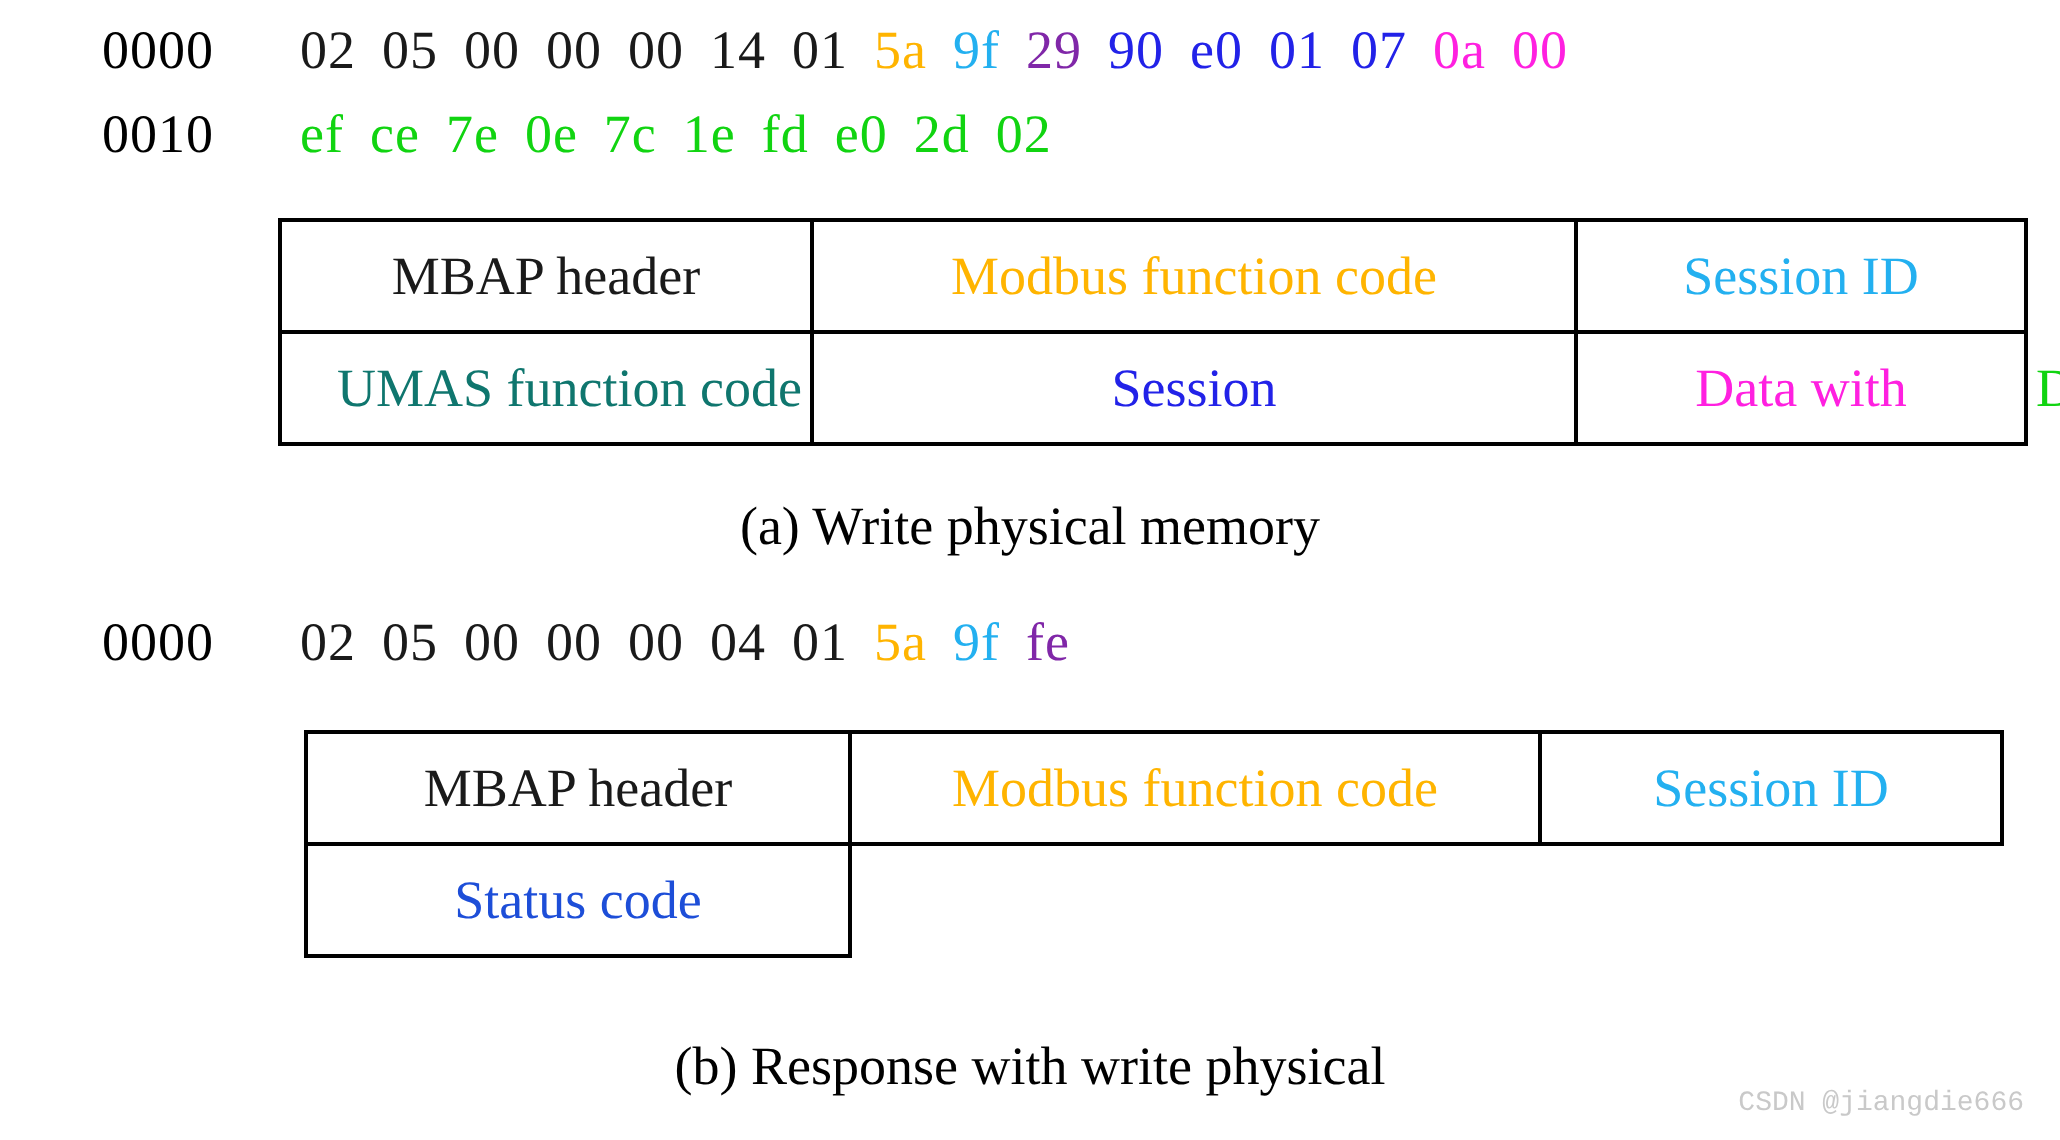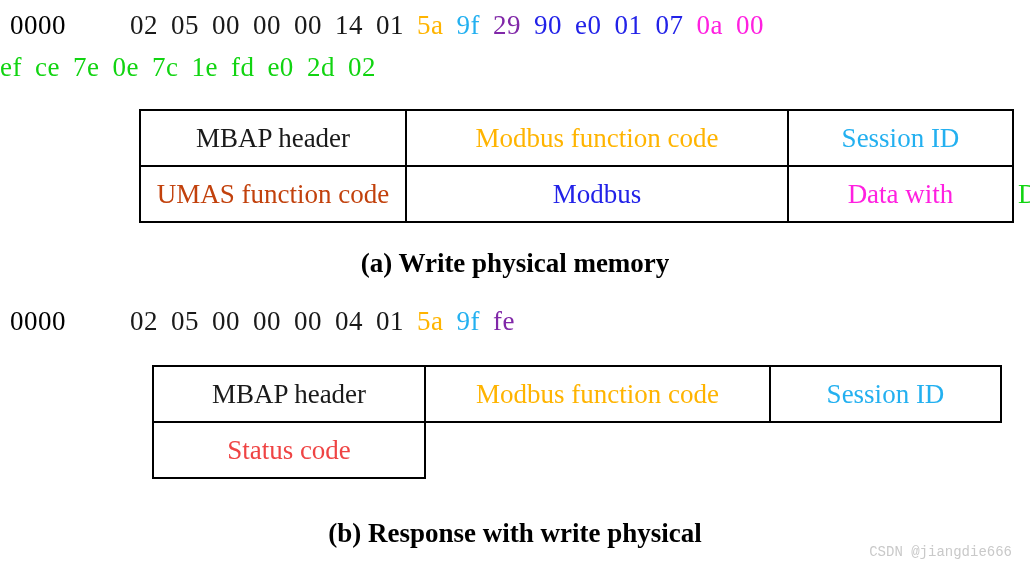--- a/index.html
+++ b/index.html
@@ -27,23 +27,24 @@
     align-items: baseline;
     white-space: nowrap;
     font-family: "Liberation Serif", "DejaVu Serif", serif;
     font-size: 27px;
     line-height: 42px;
     letter-spacing: 0.5px;
   }
   .hex-offset {
     display: inline-block;
     width: 130px;
-    padding-left: 10px;
+    padding-left: 31px;
     box-sizing: border-box;
     color: #000000;
+    margin-left: 20px;
   }
   .hex-bytes {
     display: inline-block;
   }
   .hex-byte {
     display: inline-block;
     margin-right: 13px;
   }
   .hex-byte:last-child { margin-right: 0; }
 
@@ -69,21 +70,20 @@
 
   
   .caption {
     position: absolute;
     left: 0;
     width: 1030px;
     text-align: center;
     font-size: 27px;
     color: #000000;
     white-space: nowrap;
-    font-weight: bold;
   }
 
   
   .watermark {
     position: absolute;
     right: 18px;
     bottom: 10px;
     font-family: Liberation Mono, monospace;
     font-size: 14px;
     color: #c9c9c9;
@@ -92,34 +92,35 @@
 </style>
 </head>
 <body>
 
 <div class="hexblock" id="hexdump-a" style="top:4px;">
     <div class="hexline">
       <span class="hex-offset">0000</span>
       <span class="hex-bytes"><span class="hex-byte" style="color: rgb(26, 26, 26);">02</span><span class="hex-byte" style="color: rgb(26, 26, 26);">05</span><span class="hex-byte" style="color: rgb(26, 26, 26);">00</span><span class="hex-byte" style="color: rgb(26, 26, 26);">00</span><span class="hex-byte" style="color: rgb(26, 26, 26);">00</span><span class="hex-byte" style="color: rgb(26, 26, 26);">14</span><span class="hex-byte" style="color: rgb(26, 26, 26);">01</span><span class="hex-byte" style="color: rgb(255, 180, 0);">5a</span><span class="hex-byte" style="color: rgb(35, 176, 240);">9f</span><span class="hex-byte" style="color: rgb(128, 39, 168);">29</span><span class="hex-byte" style="color: rgb(34, 34, 232);">90</span><span class="hex-byte" style="color: rgb(34, 34, 232);">e0</span><span class="hex-byte" style="color: rgb(34, 34, 232);">01</span><span class="hex-byte" style="color: rgb(34, 34, 232);">07</span><span class="hex-byte" style="color: rgb(255, 32, 224);">0a</span><span class="hex-byte" style="color: rgb(255, 32, 224);">00</span></span>
     </div>
     <div class="hexline">
+      <span class="hex-offset">0010</span>
       <span class="hex-bytes"><span class="hex-byte" style="color: rgb(17, 212, 17);">ef</span><span class="hex-byte" style="color: rgb(17, 212, 17);">ce</span><span class="hex-byte" style="color: rgb(17, 212, 17);">7e</span><span class="hex-byte" style="color: rgb(17, 212, 17);">0e</span><span class="hex-byte" style="color: rgb(17, 212, 17);">7c</span><span class="hex-byte" style="color: rgb(17, 212, 17);">1e</span><span class="hex-byte" style="color: rgb(17, 212, 17);">fd</span><span class="hex-byte" style="color: rgb(17, 212, 17);">e0</span><span class="hex-byte" style="color: rgb(17, 212, 17);">2d</span><span class="hex-byte" style="color: rgb(17, 212, 17);">02</span></span>
     </div>
   </div>
 
 <table class="fieldtable" id="table-a" style="left:139px; top:109px; width:873px;">
   <tbody id="table-a-body">
       <tr>
         <td style="color: rgb(26, 26, 26); width: 266px;">MBAP header</td>
         <td style="color: rgb(255, 180, 0); width: 382px;">Modbus function code</td>
         <td style="color: rgb(35, 176, 240); width: 225px;">Session ID</td>
       </tr>
       <tr>
-        <td style="color: #c2410c; width: 362px;">UMAS function code</td>
-        <td style="color: rgb(34, 34, 232); width: 162px;">Modbus</td>
+        <td style="color: #0f766e; width: 362px; text-align: right;">UMAS function code</td>
+        <td style="color: rgb(34, 34, 232); width: 162px;">Session</td>
         <td style="color: rgb(255, 32, 224); width: 162px;">Data with</td>
         <td style="color: rgb(17, 212, 17); width: 187px;">Data</td>
       </tr>
     </tbody>
 </table>
 
 <div class="caption" id="caption-a" style="top:248px;">(a)  Write  physical  memory</div>
 
 <div class="hexblock" id="hexdump-b" style="top:300px;">
     <div class="hexline">
@@ -129,21 +130,21 @@
   </div>
 
 <table class="fieldtable" id="table-b" style="left:152px; top:365px; width:848px;">
   <tbody id="table-b-body">
       <tr>
         <td style="color: rgb(26, 26, 26); width: 272px;">MBAP header</td>
         <td style="color: rgb(255, 180, 0); width: 345px;">Modbus function code</td>
         <td style="color: rgb(35, 176, 240); width: 231px;">Session ID</td>
       </tr>
       <tr>
-        <td style="color: #ef4444; width: 201px;">Status code</td>
+        <td style="color: #1d4ed8; width: 201px;">Status code</td>
         <td class="blank" style="width: 647px;">&nbsp;</td>
       </tr>
     </tbody>
 </table>
 
 <div class="caption" id="caption-b" style="top:518px;">(b)  Response  with  write  physical</div>
 
 <div class="watermark">CSDN @jiangdie666</div>
 
 </body></html>

